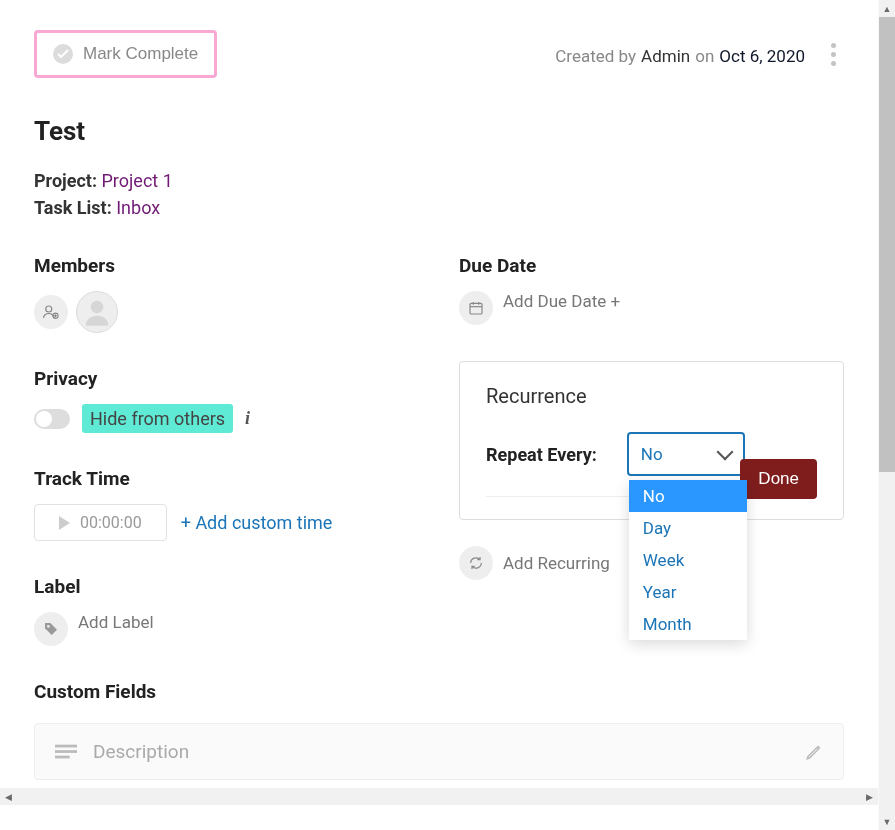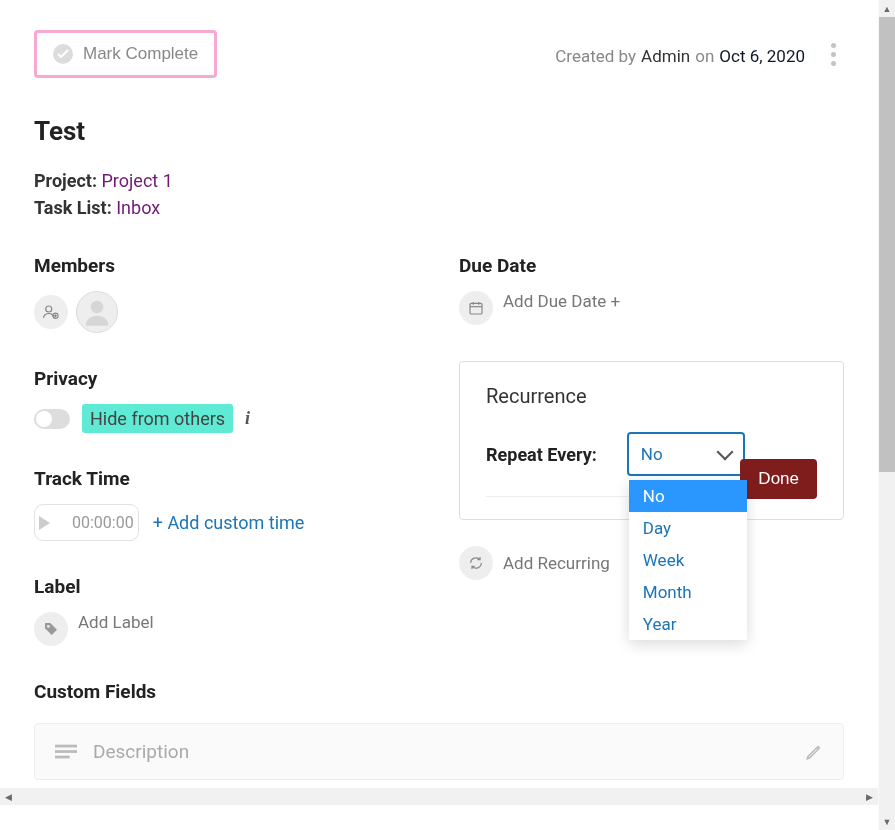--- a/index.html
+++ b/index.html
@@ -74,21 +74,21 @@
     color:#bbb;
   }
 
   .privacy-row { display:flex; align-items:center; gap:12px;}
   .toggle { width:36px; height:20px; background:#ddd; border-radius:12px; position:relative; cursor:pointer;}
   .toggle::after { content:""; position:absolute; left:2px; top:2px; width:16px; height:16px; border-radius:50%; background:#fff;}
   .hide-label { background:#5eead4; padding:4px 8px; border-radius:3px; font-size:18px; color:#444;}
   .info-icon { font-family: "Times New Roman", serif; font-style: italic; font-size:18px; font-weight:bold; color:#555;}
 
   .track-row { display:flex; align-items:center; gap:14px;}
-  .timer-box { border:1px solid #e2e2e2; border-radius:9px; padding:8px 4px; display:flex; align-items:center; gap:22px; color:#999;}
+  .timer-box { border:1px solid #e2e2e2; border-radius:4px; padding:8px 24px; display:flex; align-items:center; gap:10px; color:#999;}
   .play-triangle { width:0; height:0; border-left:11px solid #ccc; border-top:7px solid transparent; border-bottom:7px solid transparent;}
   .add-custom-time { color:#1b75b7; font-size:18px; cursor:pointer;}
 
   .add-generic { display:flex; gap:10px; color:#777; font-size:17px;}
   .icon-circle { width:34px; height:34px; border-radius:50%; background:#eee; display:flex; align-items:center; justify-content:center; color:#888;}
 
   .recurrence-panel {
     border:1px solid #ddd; border-radius:4px; padding:22px 26px; position:relative;
     margin-top:36px;
   }
@@ -246,22 +246,22 @@
         <div class="recurrence-title">Recurrence</div>
         <div class="repeat-row">
           <span class="repeat-label">Repeat Every:</span>
           <div class="select-box">
             <span>No</span>
             <span class="chevron"></span>
             <div class="dropdown">
               <div class="opt selected">No</div>
               <div class="opt">Day</div>
               <div class="opt">Week</div>
+              <div class="opt">Year</div>
               <div class="opt">Month</div>
-              <div class="opt">Year</div>
             </div>
           </div>
         </div>
         <button class="done-btn">Done</button>
       </div>
 
       <div class="under-recurring" style="margin-top:26px;">
         <div class="icon-circle">
           <svg width="16" height="16" viewBox="0 0 24 24">
               <path d="M4 12a8 8 0 0 1 14-5M20 12a8 8 0 0 1-14 5" fill="none" stroke="#888" stroke-width="1.8"></path>

